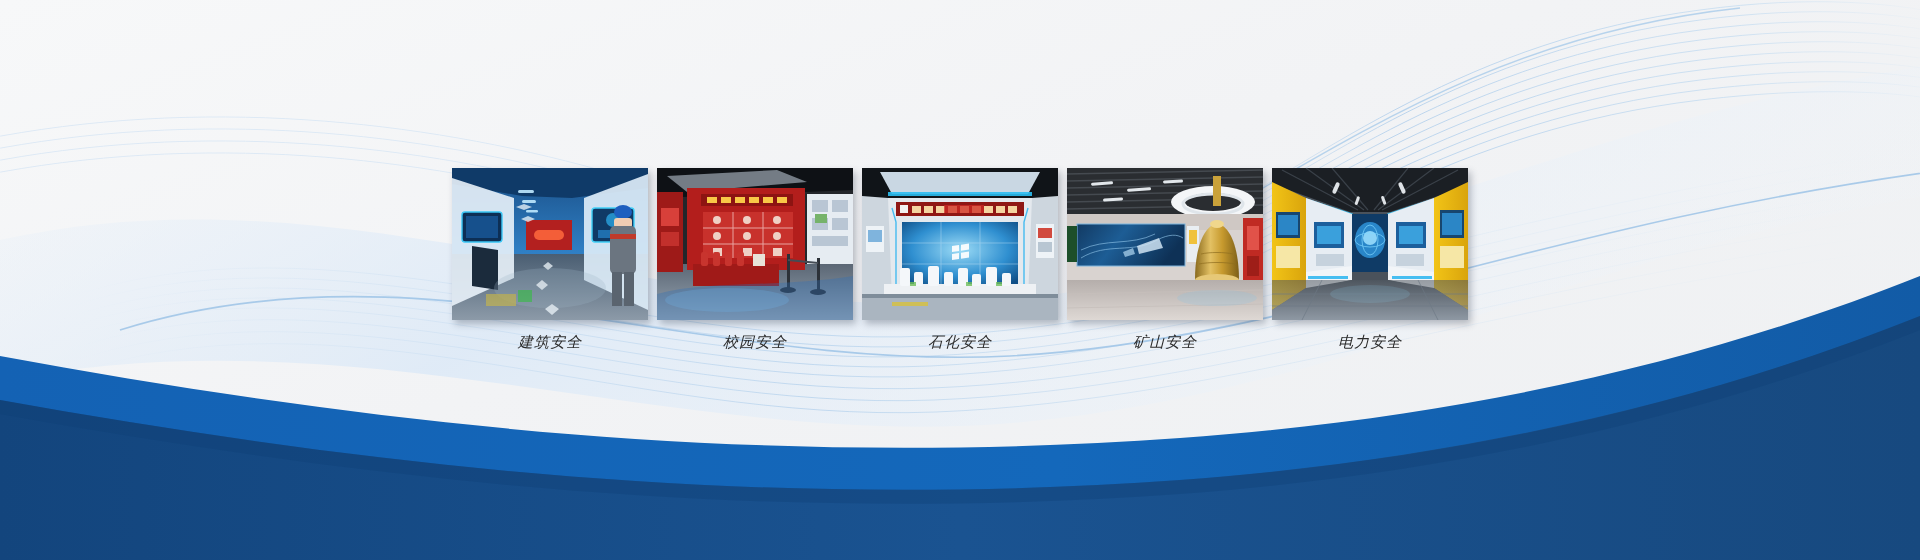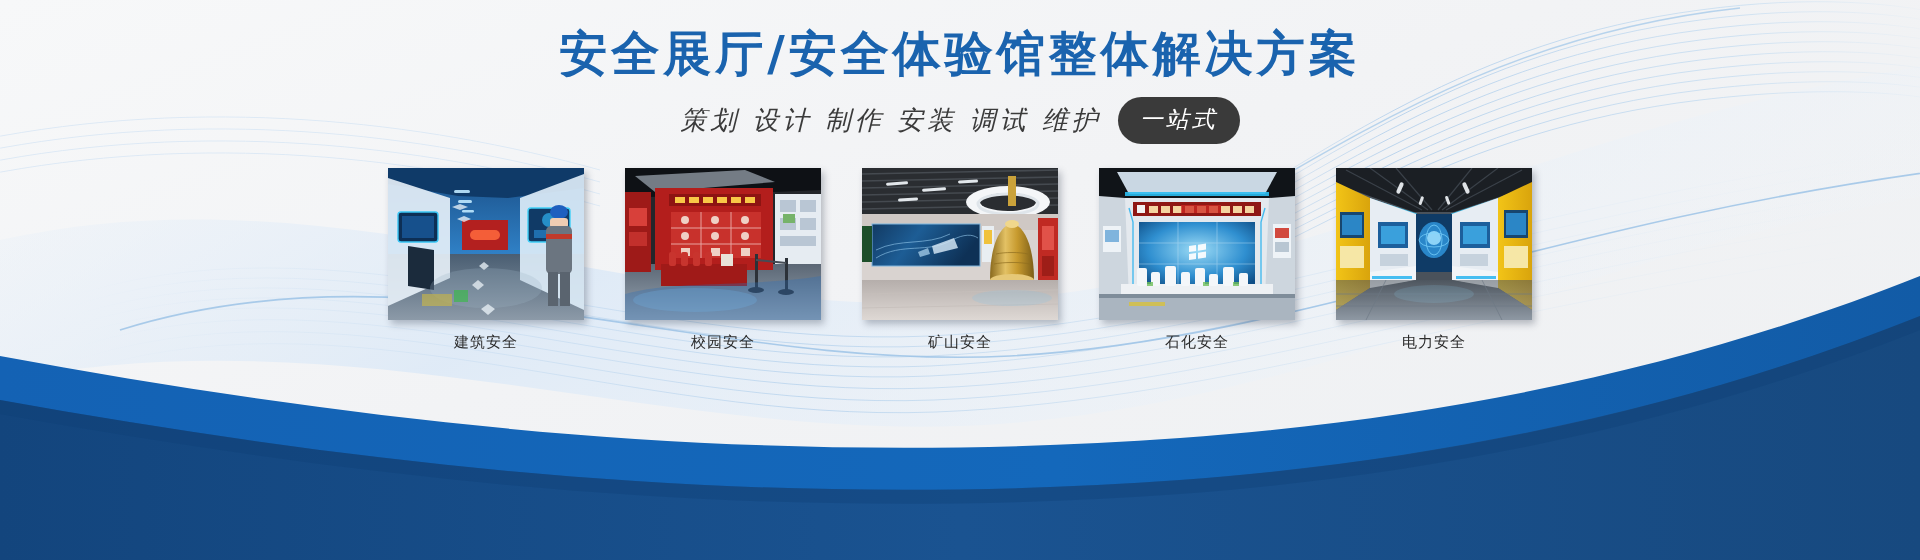--- a/index.html
+++ b/index.html
@@ -36,21 +36,21 @@
   .badge{
     display:inline-block;background:#3a3a3a;color:#ffffff;
     font-size:23px;font-style:italic;letter-spacing:3px;
     padding:7px 22px 9px 22px;border-radius:24px;
     font-family:"DejaVu Sans","Liberation Sans",sans-serif;
   }
 
   
   .gallery{
     position:absolute;left:50%;transform:translateX(-50%);
-    top:168px;display:flex;gap:41px;align-items:flex-end;
+    top:168px;display:flex;gap:9px;align-items:flex-end;font-style:italic;
   }
   .card{width:196px;display:flex;flex-direction:column;align-items:center;}
   .thumb{
     width:196px;height:152px;overflow:hidden;position:relative;
     box-shadow:3px 4px 7px rgba(40,50,70,.30);
     background:#2a3340;
   }
   .thumb svg{display:block;width:196px;height:152px;}
   .caption{
     margin-top:13px;font-size:15px;color:#2b2b2b;letter-spacing:1px;
@@ -112,27 +112,20 @@
       <path d="M-20,140 C200,96 420,120 600,170"></path>
       <path d="M-20,152 C200,108 420,132 600,182"></path>
       <path d="M-20,164 C200,120 420,144 600,194"></path>
       <path d="M-20,176 C200,132 420,156 600,206"></path>
     </g>
 
     <path d="M120,330 C420,236 700,372 1010,356 C1300,340 1540,222 1960,168" fill="none" stroke="#9cc3e6" stroke-width="1.6" opacity=".85"></path>
     <path d="M1190,230 C1350,140 1500,34 1740,8" fill="none" stroke="#a8cbea" stroke-width="1.4" opacity=".8"></path>
   </svg>
 
-  <div class="head-wrap">
-    <h1 class="title">安全展厅/安全体验馆整体解决方案</h1>
-    <div class="subtitle-row">
-      <span class="subtitle">策划 设计 制作 安装 调试 维护</span>
-      <span class="badge">一站式</span>
-    </div>
-  </div>
 
   <div class="gallery">
 
     <div class="card">
       <div class="thumb">
         <svg viewBox="0 0 196 152" preserveAspectRatio="none">
           <defs>
             <linearGradient id="c1bg" x1="0" y1="0" x2="0" y2="1">
               <stop offset="0%" stop-color="#1a4f87"></stop>
                 <stop offset="55%" stop-color="#2f7fc4"></stop>
@@ -267,105 +260,20 @@
             <rect x="160" y="90" width="3" height="32" fill="#2c3138"></rect>
               <ellipse cx="161" cy="124" rx="8" ry="3" fill="#2c3138"></ellipse>
             <line x1="131" y1="92" x2="161" y2="95" stroke="#454c55" stroke-width="2"></line>
           </g>
 
           <path d="M0,126 C50,112 120,120 196,108 L196,152 L0,152 Z" fill="#2f6fb8" opacity=".35"></path>
           <ellipse cx="70" cy="132" rx="62" ry="12" fill="#6fb7f0" opacity=".25"></ellipse>
         </svg>
       </div>
       <div class="caption">校园安全</div>
-    </div>
-
-    <div class="card">
-      <div class="thumb">
-        <svg viewBox="0 0 196 152" preserveAspectRatio="none">
-          <defs>
-            <linearGradient id="c4bell" x1="0" y1="0" x2="1" y2="0">
-              <stop offset="0%" stop-color="#8a6a1d"></stop>
-                <stop offset="35%" stop-color="#e3c164"></stop>
-              <stop offset="62%" stop-color="#c79a2e"></stop>
-                <stop offset="100%" stop-color="#7d5f18"></stop>
-            </linearGradient>
-            <linearGradient id="c4mural" x1="0" y1="0" x2="1" y2="0.3">
-              <stop offset="0%" stop-color="#123a63"></stop>
-                <stop offset="45%" stop-color="#1d5d95"></stop>
-              <stop offset="100%" stop-color="#0e3156"></stop>
-            </linearGradient>
-            <linearGradient id="c4floor" x1="0" y1="0" x2="0" y2="1">
-              <stop offset="0%" stop-color="#b5aeab"></stop>
-                <stop offset="100%" stop-color="#ded8d4"></stop>
-            </linearGradient>
-          </defs>
-          <rect width="196" height="152" fill="#d9d3d0"></rect>
-
-          <rect width="196" height="46" fill="#2a2d31"></rect>
-          <g stroke="#454a50" stroke-width="1.6">
-            <line x1="0" y1="6" x2="196" y2="2"></line>
-              <line x1="0" y1="13" x2="196" y2="9"></line>
-            <line x1="0" y1="20" x2="196" y2="16"></line>
-              <line x1="0" y1="27" x2="196" y2="23"></line>
-            <line x1="0" y1="34" x2="196" y2="30"></line>
-              <line x1="0" y1="41" x2="196" y2="37"></line>
-          </g>
-          <g fill="#f2f7fb" opacity=".92">
-            <rect x="24" y="14" width="22" height="3" rx="1.5" transform="rotate(-4 35 15)"></rect>
-            <rect x="60" y="20" width="24" height="3" rx="1.5" transform="rotate(-4 72 21)"></rect>
-            <rect x="36" y="30" width="20" height="3" rx="1.5" transform="rotate(-4 46 31)"></rect>
-            <rect x="96" y="12" width="20" height="3" rx="1.5" transform="rotate(-3 106 13)"></rect>
-          </g>
-
-          <ellipse cx="146" cy="34" rx="42" ry="16" fill="#f4f6f8"></ellipse>
-          <ellipse cx="146" cy="34" rx="28" ry="9" fill="#2a2d31"></ellipse>
-          <ellipse cx="146" cy="36" rx="30" ry="10" fill="none" stroke="#dfe5ea" stroke-width="3"></ellipse>
-
-          <rect y="46" width="196" height="16" fill="#cfc8c4"></rect>
-          <rect x="10" y="56" width="108" height="42" fill="url(#c4mural)"></rect>
-          <g stroke="#8fc4e8" stroke-width=".8" opacity=".8" fill="none">
-            <path d="M14,90 C40,74 66,86 90,72 C102,66 110,66 116,70"></path>
-            <path d="M14,82 C38,70 64,78 88,66"></path>
-          </g>
-          <polygon points="70,78 92,70 96,80 72,86" fill="#cfe3f2" opacity=".85"></polygon>
-          <polygon points="56,84 66,80 68,86 58,89" fill="#9fc7e4" opacity=".8"></polygon>
-          <rect x="10" y="56" width="108" height="42" fill="none" stroke="#7fb5dd" stroke-width="1"></rect>
-
-          <rect x="0" y="58" width="10" height="36" fill="#1d4f2a"></rect>
-          <rect x="120" y="58" width="12" height="36" fill="#e9eef2"></rect>
-          <rect x="122" y="62" width="8" height="14" fill="#f0c23c"></rect>
-
-          <g>
-            <rect x="146" y="8" width="8" height="30" fill="#caa23a"></rect>
-            <path d="M128,112 C128,74 140,56 150,56 C160,56 172,74 172,112 Z" fill="url(#c4bell)"></path>
-            <ellipse cx="150" cy="112" rx="22" ry="6" fill="#e6c877"></ellipse>
-            <g stroke="#8e6d1f" stroke-width="1" opacity=".7" fill="none">
-              <path d="M134,86 C142,84 158,84 166,86"></path>
-              <path d="M132,96 C141,94 159,94 168,96"></path>
-            </g>
-            <ellipse cx="150" cy="56" rx="7" ry="4" fill="#f0d78c"></ellipse>
-          </g>
-
-          <ellipse cx="150" cy="122" rx="32" ry="9" fill="#eef3f7"></ellipse>
-          <ellipse cx="150" cy="124" rx="32" ry="9" fill="none" stroke="#33a9e8" stroke-width="2"></ellipse>
-
-          <rect x="176" y="50" width="20" height="70" fill="#c02a23"></rect>
-          <rect x="180" y="58" width="12" height="24" fill="#e15249"></rect>
-          <rect x="180" y="88" width="12" height="20" fill="#9e1e18"></rect>
-
-          <rect y="112" width="196" height="40" fill="url(#c4floor)"></rect>
-          <g stroke="#c6bfbb" stroke-width="1" opacity=".8">
-            <line x1="0" y1="126" x2="196" y2="122"></line>
-              <line x1="0" y1="140" x2="196" y2="136"></line>
-          </g>
-          <ellipse cx="150" cy="130" rx="40" ry="8" fill="#7fc3ec" opacity=".2"></ellipse>
-        </svg>
-      </div>
-      <div class="caption">矿山安全</div>
     </div>
 
     <div class="card">
       <div class="thumb">
         <svg viewBox="0 0 196 152" preserveAspectRatio="none">
           <defs>
             <radialGradient id="c3screen" cx="50%" cy="45%" r="70%">
               <stop offset="0%" stop-color="#9ddcf6"></stop>
                 <stop offset="60%" stop-color="#2f8fd0"></stop>
                 <stop offset="100%" stop-color="#0f4e86"></stop>
@@ -436,20 +344,105 @@
             <rect x="48" y="114" width="6" height="4"></rect>
               <rect x="104" y="114" width="6" height="4"></rect>
               <rect x="134" y="114" width="6" height="4"></rect>
           </g>
           <rect y="126" width="196" height="26" fill="#aab5c0"></rect>
           <rect y="126" width="196" height="4" fill="#7f8d9a"></rect>
           <rect x="30" y="134" width="36" height="4" fill="#d8c23c" opacity=".8"></rect>
         </svg>
       </div>
       <div class="caption">石化安全</div>
+    </div>
+
+    <div class="card">
+      <div class="thumb">
+        <svg viewBox="0 0 196 152" preserveAspectRatio="none">
+          <defs>
+            <linearGradient id="c4bell" x1="0" y1="0" x2="1" y2="0">
+              <stop offset="0%" stop-color="#8a6a1d"></stop>
+                <stop offset="35%" stop-color="#e3c164"></stop>
+              <stop offset="62%" stop-color="#c79a2e"></stop>
+                <stop offset="100%" stop-color="#7d5f18"></stop>
+            </linearGradient>
+            <linearGradient id="c4mural" x1="0" y1="0" x2="1" y2="0.3">
+              <stop offset="0%" stop-color="#123a63"></stop>
+                <stop offset="45%" stop-color="#1d5d95"></stop>
+              <stop offset="100%" stop-color="#0e3156"></stop>
+            </linearGradient>
+            <linearGradient id="c4floor" x1="0" y1="0" x2="0" y2="1">
+              <stop offset="0%" stop-color="#b5aeab"></stop>
+                <stop offset="100%" stop-color="#ded8d4"></stop>
+            </linearGradient>
+          </defs>
+          <rect width="196" height="152" fill="#d9d3d0"></rect>
+
+          <rect width="196" height="46" fill="#2a2d31"></rect>
+          <g stroke="#454a50" stroke-width="1.6">
+            <line x1="0" y1="6" x2="196" y2="2"></line>
+              <line x1="0" y1="13" x2="196" y2="9"></line>
+            <line x1="0" y1="20" x2="196" y2="16"></line>
+              <line x1="0" y1="27" x2="196" y2="23"></line>
+            <line x1="0" y1="34" x2="196" y2="30"></line>
+              <line x1="0" y1="41" x2="196" y2="37"></line>
+          </g>
+          <g fill="#f2f7fb" opacity=".92">
+            <rect x="24" y="14" width="22" height="3" rx="1.5" transform="rotate(-4 35 15)"></rect>
+            <rect x="60" y="20" width="24" height="3" rx="1.5" transform="rotate(-4 72 21)"></rect>
+            <rect x="36" y="30" width="20" height="3" rx="1.5" transform="rotate(-4 46 31)"></rect>
+            <rect x="96" y="12" width="20" height="3" rx="1.5" transform="rotate(-3 106 13)"></rect>
+          </g>
+
+          <ellipse cx="146" cy="34" rx="42" ry="16" fill="#f4f6f8"></ellipse>
+          <ellipse cx="146" cy="34" rx="28" ry="9" fill="#2a2d31"></ellipse>
+          <ellipse cx="146" cy="36" rx="30" ry="10" fill="none" stroke="#dfe5ea" stroke-width="3"></ellipse>
+
+          <rect y="46" width="196" height="16" fill="#cfc8c4"></rect>
+          <rect x="10" y="56" width="108" height="42" fill="url(#c4mural)"></rect>
+          <g stroke="#8fc4e8" stroke-width=".8" opacity=".8" fill="none">
+            <path d="M14,90 C40,74 66,86 90,72 C102,66 110,66 116,70"></path>
+            <path d="M14,82 C38,70 64,78 88,66"></path>
+          </g>
+          <polygon points="70,78 92,70 96,80 72,86" fill="#cfe3f2" opacity=".85"></polygon>
+          <polygon points="56,84 66,80 68,86 58,89" fill="#9fc7e4" opacity=".8"></polygon>
+          <rect x="10" y="56" width="108" height="42" fill="none" stroke="#7fb5dd" stroke-width="1"></rect>
+
+          <rect x="0" y="58" width="10" height="36" fill="#1d4f2a"></rect>
+          <rect x="120" y="58" width="12" height="36" fill="#e9eef2"></rect>
+          <rect x="122" y="62" width="8" height="14" fill="#f0c23c"></rect>
+
+          <g>
+            <rect x="146" y="8" width="8" height="30" fill="#caa23a"></rect>
+            <path d="M128,112 C128,74 140,56 150,56 C160,56 172,74 172,112 Z" fill="url(#c4bell)"></path>
+            <ellipse cx="150" cy="112" rx="22" ry="6" fill="#e6c877"></ellipse>
+            <g stroke="#8e6d1f" stroke-width="1" opacity=".7" fill="none">
+              <path d="M134,86 C142,84 158,84 166,86"></path>
+              <path d="M132,96 C141,94 159,94 168,96"></path>
+            </g>
+            <ellipse cx="150" cy="56" rx="7" ry="4" fill="#f0d78c"></ellipse>
+          </g>
+
+          <ellipse cx="150" cy="122" rx="32" ry="9" fill="#eef3f7"></ellipse>
+          <ellipse cx="150" cy="124" rx="32" ry="9" fill="none" stroke="#33a9e8" stroke-width="2"></ellipse>
+
+          <rect x="176" y="50" width="20" height="70" fill="#c02a23"></rect>
+          <rect x="180" y="58" width="12" height="24" fill="#e15249"></rect>
+          <rect x="180" y="88" width="12" height="20" fill="#9e1e18"></rect>
+
+          <rect y="112" width="196" height="40" fill="url(#c4floor)"></rect>
+          <g stroke="#c6bfbb" stroke-width="1" opacity=".8">
+            <line x1="0" y1="126" x2="196" y2="122"></line>
+              <line x1="0" y1="140" x2="196" y2="136"></line>
+          </g>
+          <ellipse cx="150" cy="130" rx="40" ry="8" fill="#7fc3ec" opacity=".2"></ellipse>
+        </svg>
+      </div>
+      <div class="caption">矿山安全</div>
     </div>
 
     <div class="card">
       <div class="thumb">
         <svg viewBox="0 0 196 152" preserveAspectRatio="none">
           <defs>
             <linearGradient id="c5floor" x1="0" y1="0" x2="0" y2="1">
               <stop offset="0%" stop-color="#4e565f"></stop>
                 <stop offset="100%" stop-color="#8e98a3"></stop>
             </linearGradient>

